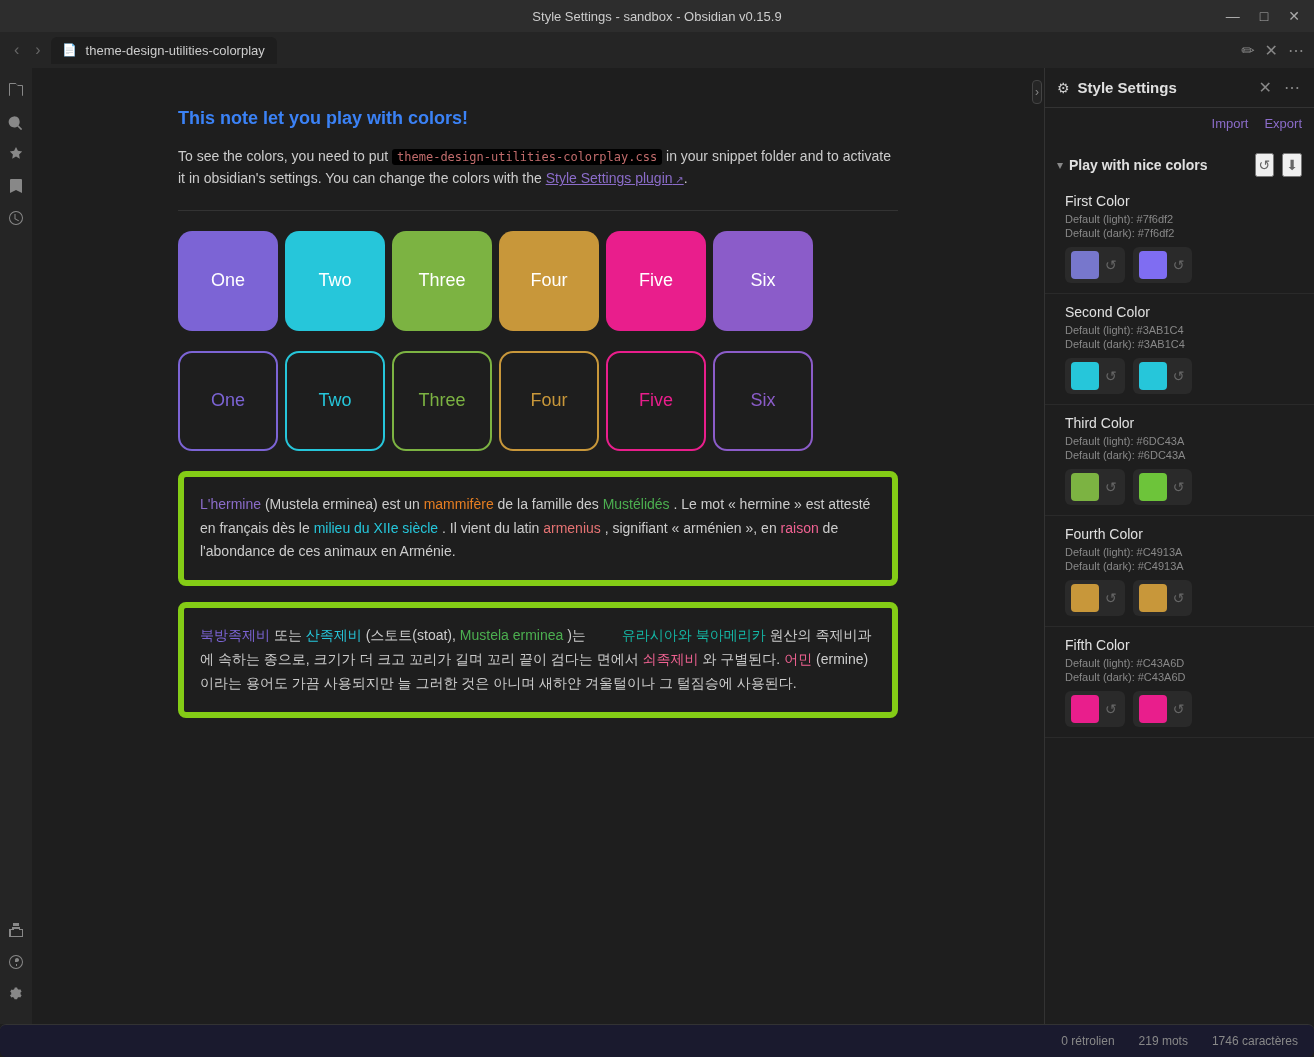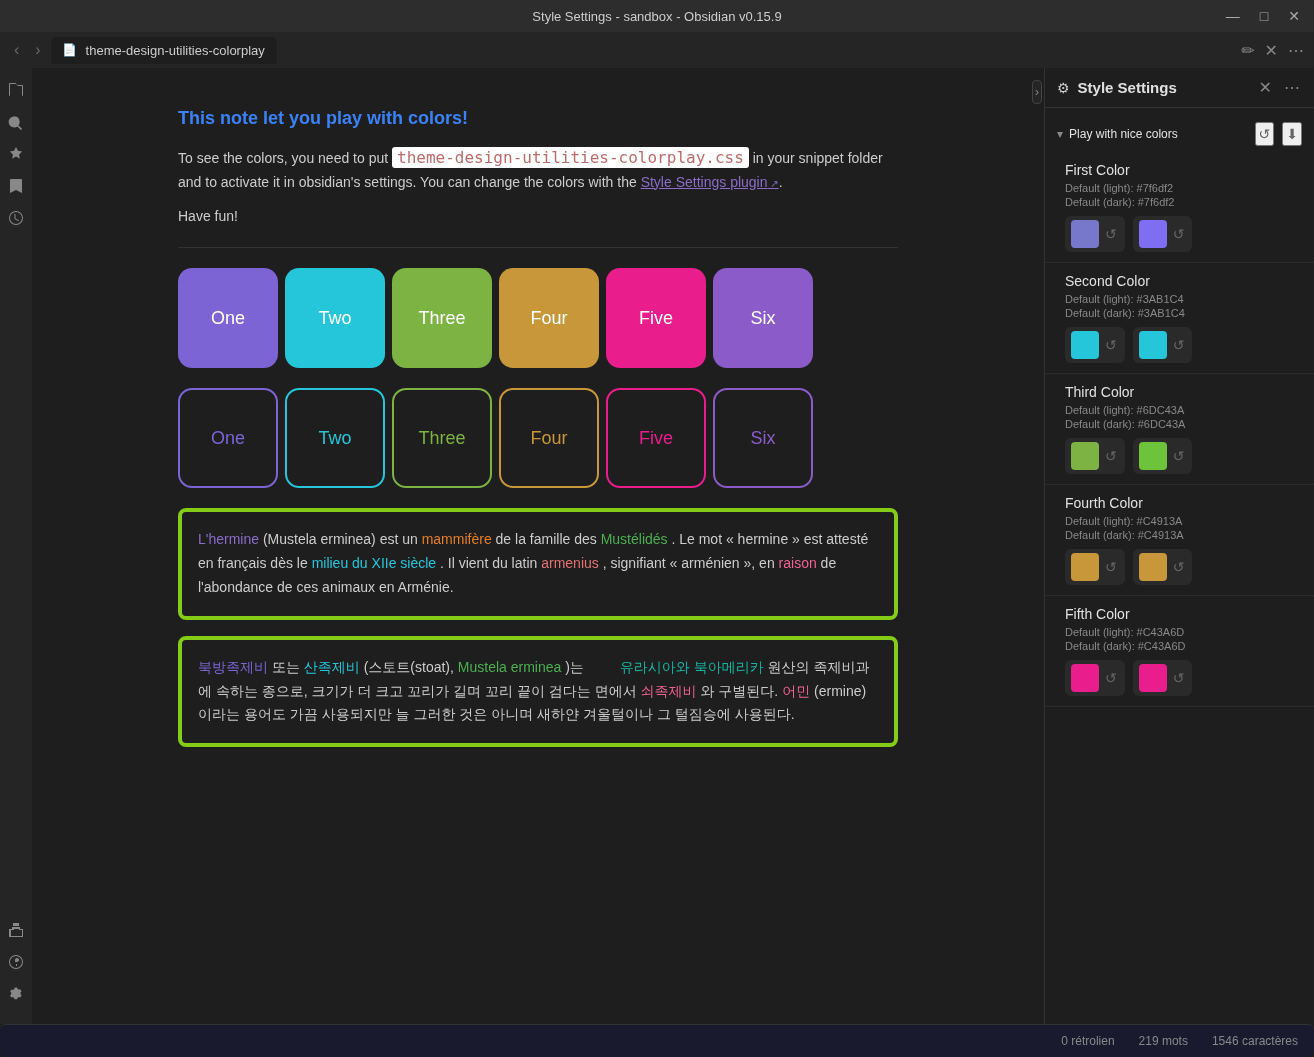--- a/index.html
+++ b/index.html
@@ -134,26 +134,26 @@
       margin-bottom: 16px;
     }
 
     .editor-content p {
       color: #ccc;
       line-height: 1.6;
       margin-bottom: 12px;
     }
 
     .inline-code {
-      background: #ffffff;
+      background: #000000;
       color: #c06b6b;
       padding: 1px 5px;
       border-radius: 3px;
       font-family: monospace;
-      font-size: 16px;
+      font-size: 12px;
     }
 
     .link-purple {
       color: #8b6cc9;
       text-decoration: underline;
       cursor: pointer;
     }
 
     .link-ext::after {
       content: ' ↗';
@@ -190,21 +190,21 @@
       justify-content: center;
       font-size: 18px;
       font-weight: 400;
       background: transparent;
       border: 2px solid;
       cursor: pointer;
     }
 
     
     .text-block {
-      border: 4px solid #84cc16;
+      border: 6px solid #84cc16;
       border-radius: 8px;
       padding: 16px;
       margin-bottom: 16px;
       line-height: 1.7;
     }
 
     .color-hermine { color: #8b6cc9; }
     .color-mammifere { color: #e67e22; }
     .color-mustelides { color: #4caf50; }
     .color-milieu { color: #26c6da; }
@@ -278,22 +278,22 @@
       gap: 6px;
       cursor: pointer;
     }
 
     .section-heading-arrow {
       color: #888;
       font-size: 12px;
     }
 
     .section-heading-text {
-      font-size: 12px;
-      font-weight: 400;
+      font-size: 14px;
+      font-weight: 700;
       color: #e0e0e0;
     }
 
     .section-heading-actions {
       margin-left: auto;
       display: flex;
       gap: 8px;
     }
 
     .section-action-btn {
@@ -471,21 +471,20 @@
   </div>
 
   <div class="editor-area">
     <div class="editor-content">
       <h2>This note let you play with colors!</h2>
 
       <p>
         <span>To see the colors, you need to put </span><span class="inline-code">theme-design-utilities-colorplay.css</span><span> in your snippet folder and to activate it in obsidian's settings. You can change the colors with the </span><a class="link-purple link-ext">Style Settings plugin</a><span>.</span>
       </p>
 
-      <p>Have fun!</p>
 
       <hr class="divider">
 
       <div class="color-grid">
         <div class="color-box" style="background-color:#7c64d5;">One</div>
         <div class="color-box" style="background-color:#26c6da;">Two</div>
         <div class="color-box" style="background-color:#7cb342;">Three</div>
         <div class="color-box" style="background-color:#c8973a;">Four</div>
         <div class="color-box" style="background-color:#e91e8c;">Five</div>
         <div class="color-box" style="background-color:#8b5cc9;">Six</div>
@@ -533,20 +532,24 @@
   </div>
 
   <div class="right-panel">
     <div class="right-panel-header">
       <span>⚙</span>
       <span class="right-panel-title">Style Settings</span>
       <span class="panel-header-icon">✕</span>
       <span class="panel-header-icon">⋯</span>
     </div>
 
+    <div class="panel-actions">
+      <a class="panel-link">Import</a>
+      <a class="panel-link">Export</a>
+    </div>
 
     <div class="panel-content">
       <div class="section-heading">
         <span class="section-heading-arrow">▾</span>
         <span class="section-heading-text">Play with nice colors</span>
         <div class="section-heading-actions">
           <button class="section-action-btn">↺</button>
           <button class="section-action-btn">⬇</button>
         </div>
       </div>
@@ -654,14 +657,14 @@
 
     <div style="position:absolute; right:272px; top:80px;">
       <div style="background:#252525; border:1px solid #444; border-radius:4px; padding:4px 2px; color:#888; cursor:pointer; font-size:12px;">›</div>
     </div>
   </div>
 </div>
 
 <div class="status-bar">
   <span>0 rétrolien</span>
   <span>219 mots</span>
-  <span>1546 caractères</span>
+  <span>1746 caractères</span>
 </div>
 
 </body></html>

